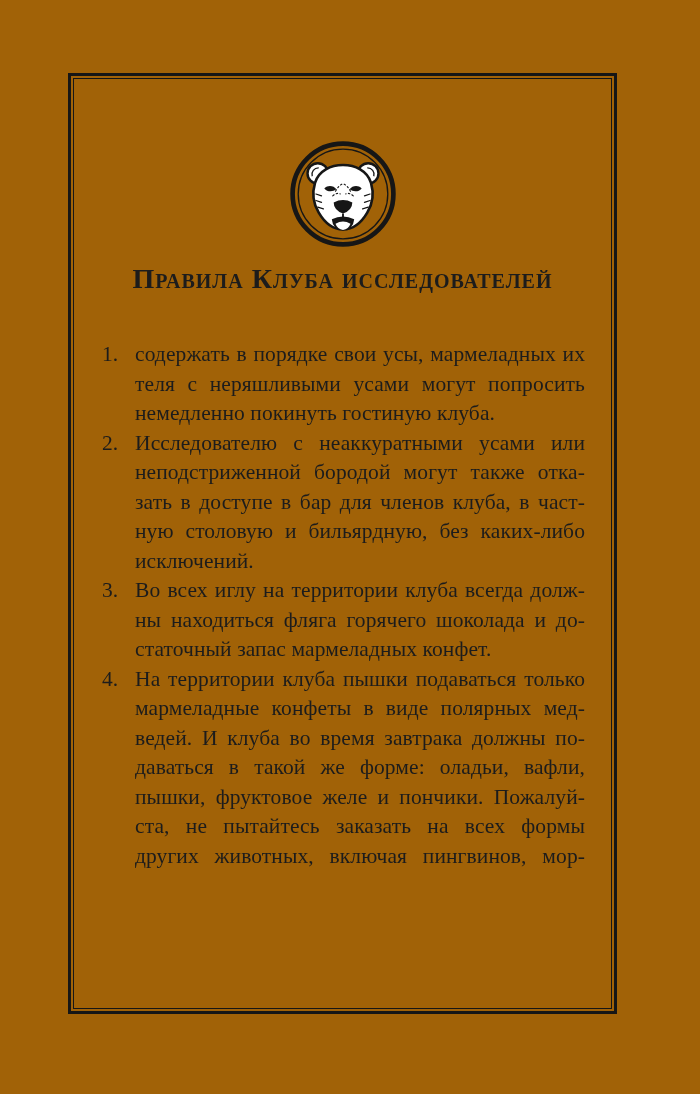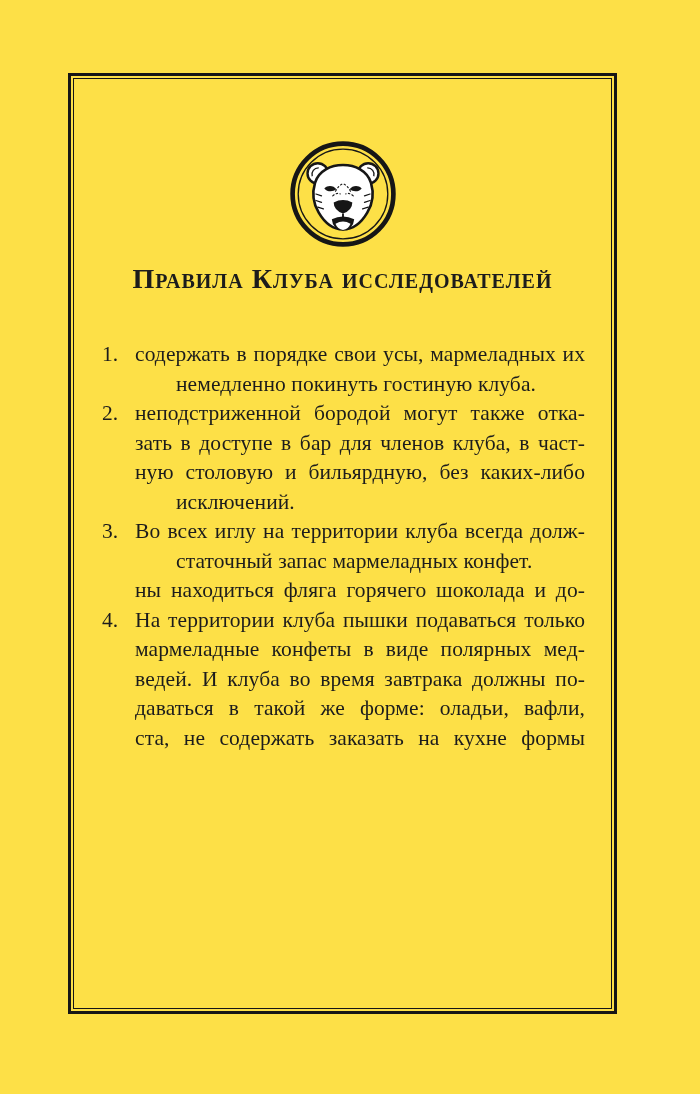--- a/index.html
+++ b/index.html
@@ -1,20 +1,20 @@
 <!DOCTYPE html>
 <html lang="ru"><head>
 <meta charset="utf-8">
 <style>
   html, body { margin: 0; padding: 0; background: #ffffff; }
   .page {
     position: relative;
     width: 700px;
     height: 1094px;
-    background: #fde047;
+    background: #a16207;
     color: #1c1c1c;
     font-family: "Liberation Serif", serif;
     overflow: hidden;
   }
   
   .frame {
     position: absolute;
     left: 68px; top: 73px;
     width: 549px; height: 941px;
     border: 3px solid #161616;
@@ -59,21 +59,20 @@
     font-feature-settings: "onum";
   }
   .rule-line {
     text-align: justify;
     text-align-last: justify;
     white-space: normal;
   }
   .rule-line.last {
     text-align: justify;
     text-align-last: left;
-    margin-left: 41px;
   }
 </style>
 </head>
 <body>
 
 <div class="page">
   <div class="frame">
     <div class="frame-inner">
 
       <div class="emblem">
@@ -105,40 +104,44 @@
       </div>
 
       <h1 class="title">
         <span class="title-line">Правила Клуба исследователей</span>
       </h1>
 
       <ol class="rules">
           <li class="rule">
             <span class="rule-num">1.</span>
             <div class="rule-line">содержать в порядке свои усы, мармеладных их</div>
+            <div class="rule-line">теля с неряшливыми усами могут попросить</div>
             <div class="rule-line last">немедленно покинуть гостиную клуба.</div>
           </li>
           <li class="rule">
             <span class="rule-num">2.</span>
+            <div class="rule-line">Исследователю с неаккуратными усами или</div>
             <div class="rule-line">неподстриженной бородой могут также отка-</div>
             <div class="rule-line">зать в доступе в бар для членов клуба, в част-</div>
             <div class="rule-line">ную столовую и бильярдную, без каких-либо</div>
             <div class="rule-line last">исключений.</div>
           </li>
           <li class="rule">
             <span class="rule-num">3.</span>
             <div class="rule-line">Во всех иглу на территории клуба всегда долж-</div>
+            <div class="rule-line">ны находиться фляга горячего шоколада и до-</div>
             <div class="rule-line last">статочный запас мармеладных конфет.</div>
-            <div class="rule-line">ны находиться фляга горячего шоколада и до-</div>
           </li>
           <li class="rule">
             <span class="rule-num">4.</span>
             <div class="rule-line">На территории клуба пышки подаваться только</div>
             <div class="rule-line">мармеладные конфеты в виде полярных мед-</div>
             <div class="rule-line">ведей. И клуба во время завтрака должны по-</div>
             <div class="rule-line">даваться в такой же форме: оладьи, вафли,</div>
-            <div class="rule-line">ста, не содержать заказать на кухне формы</div>
+            <div class="rule-line">пышки, фруктовое желе и пончики. Пожалуй-</div>
+            <div class="rule-line">ста, не пытайтесь заказать на всех формы</div>
+            <div class="rule-line">других животных, включая пингвинов, мор-</div>
           </li>
         </ol>
 
     </div>
   </div>
 </div>
 
 </body></html>

